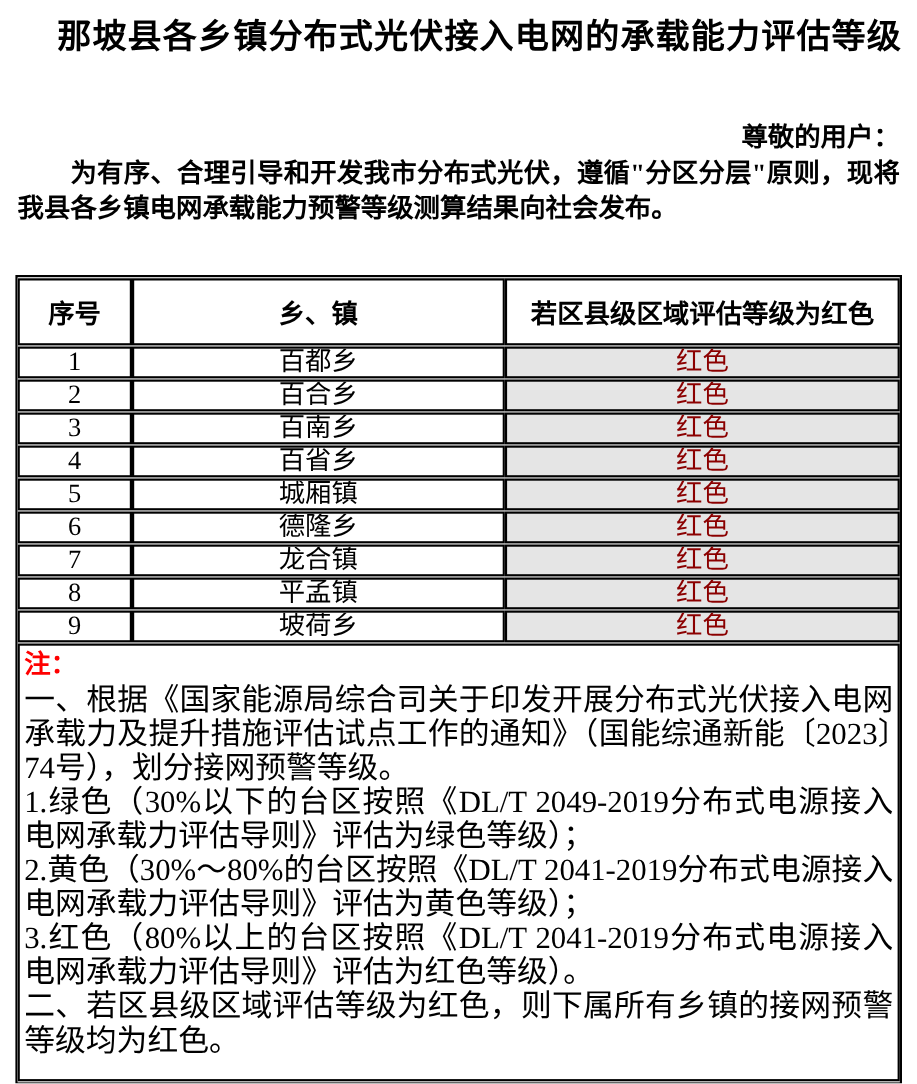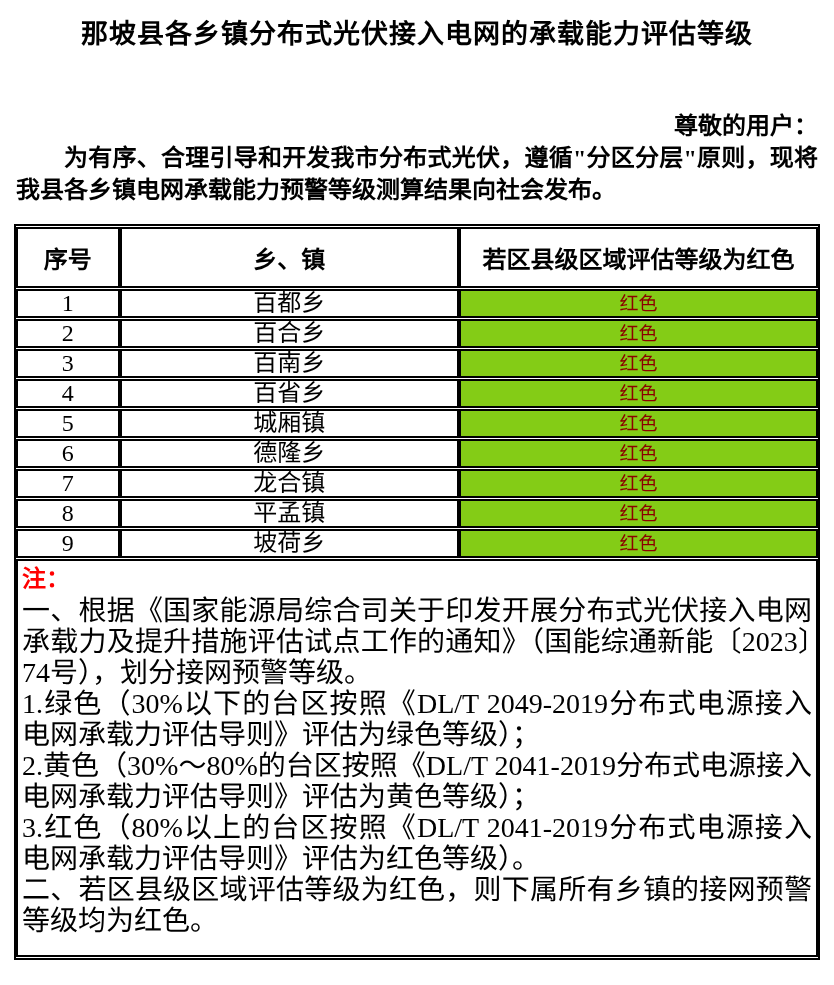--- a/index.html
+++ b/index.html
@@ -12,44 +12,44 @@
   }
   .page {
     width: 834px;
     height: 985px;
     background: #ffffff;
     overflow: hidden;
     box-sizing: border-box;
   }
   .doc-title {
     margin: 14px 14px 0 14px;
-    font-size: 27px;
+    font-size: 31px;
     font-weight: bold;
-    text-align: center;
+    text-align: right;
     line-height: 40px;
     letter-spacing: 1px;
   }
   .intro {
     margin: 56px 16px 0 16px;
     font-weight: bold;
     font-size: 24px;
   }
   .salutation {
     margin: 0;
     line-height: 32px;
     text-align: right;
   }
   .intro-body {
     margin: 0;
     line-height: 32px;
     text-indent: 2em;
     text-align: justify;
   }
   table.warning-table {
-    margin: 18px 14px 0 14px;
+    margin: 44px 14px 0 14px;
     width: 806px;
     border-collapse: separate;
     border-spacing: 0 1px;
     border: 2px solid #000000;
     table-layout: fixed;
   }
   table.warning-table col.c-no    { width: 103px; }
   table.warning-table col.c-town  { width: 338px; }
   table.warning-table col.c-state { width: 357px; }
   th, td {
@@ -65,23 +65,23 @@
     background: #ffffff;
   }
   td.cell-no, td.cell-town {
     height: 25px;
     font-size: 24px;
     line-height: 25px;
     background: #ffffff;
   }
   td.cell-status {
     height: 25px;
-    font-size: 19px;
+    font-size: 24px;
     line-height: 25px;
-    background: #84cc16;
+    background: #e5e5e5;
     color: #8b0000;
   }
   td.notes-cell {
     background: #ffffff;
     text-align: left;
     vertical-align: top;
     height: 392px;
     padding: 2px 4px 0 4px;
   }
   .note-label {

